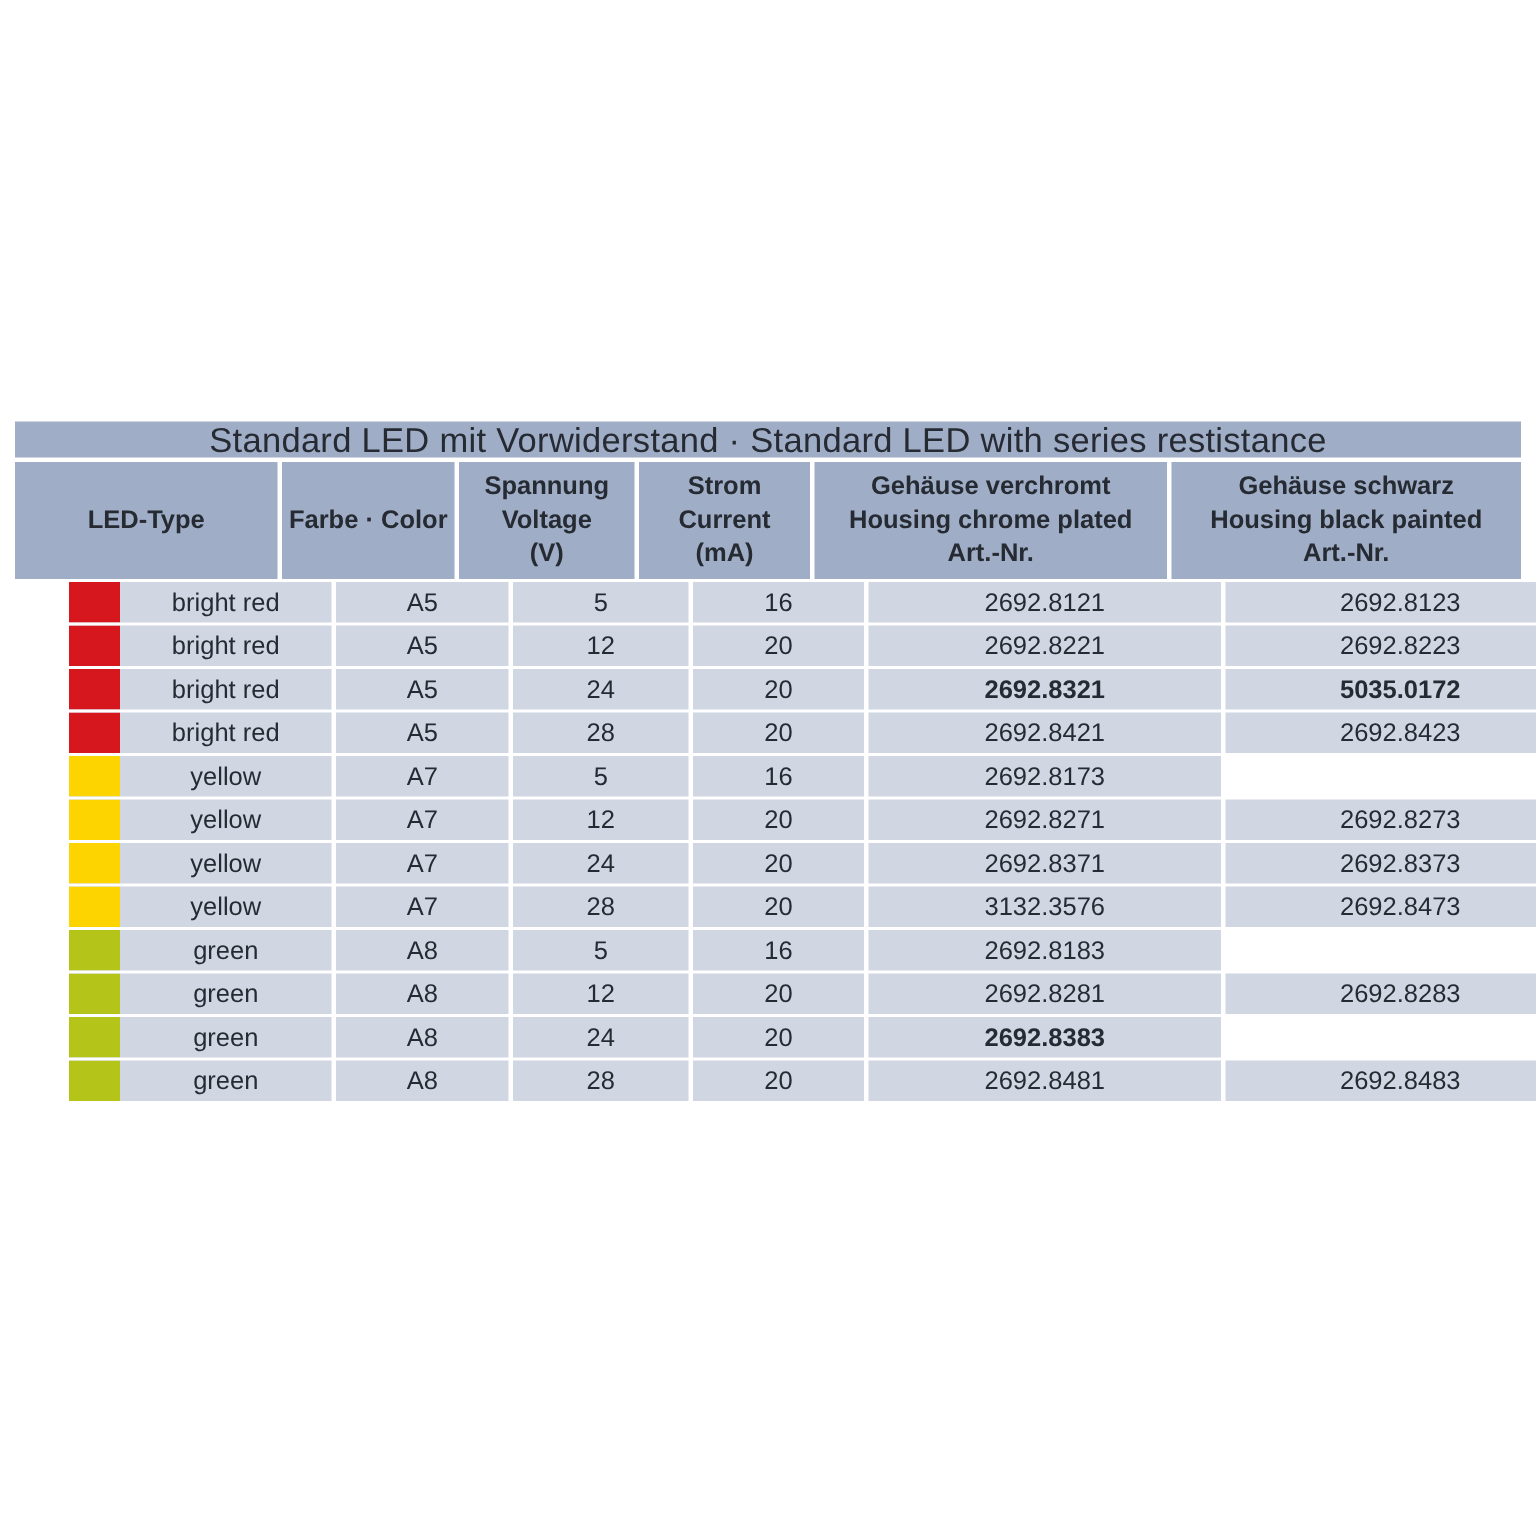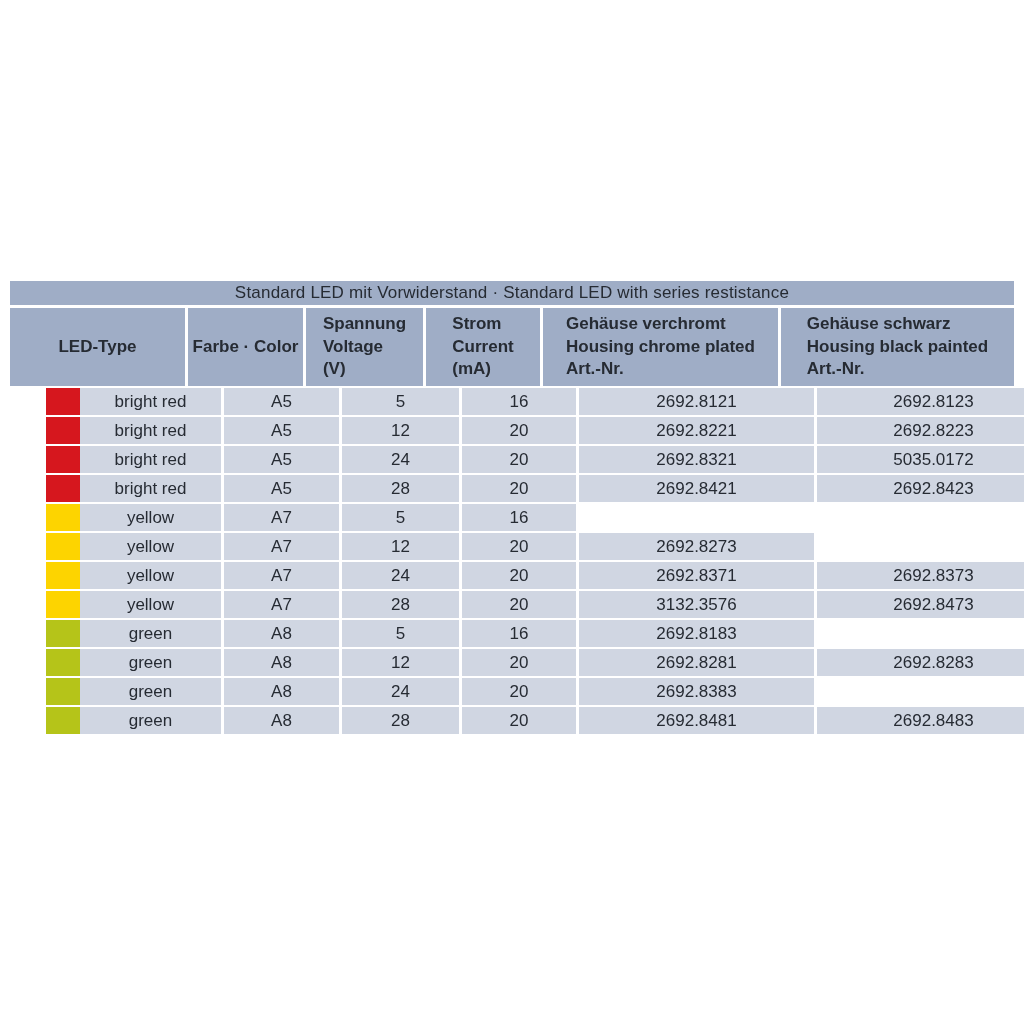--- a/index.html
+++ b/index.html
@@ -18,53 +18,54 @@
   .table-wrap {
     position: absolute;
     left: 10px; top: 281px;
     width: 1004px;
   }
   .title-band {
     height: 24px;
     background: var(--header-bg);
     text-align: center;
     line-height: 24px;
-    font-size: 17px;
+    font-size: 23px;
     margin-bottom: 3px;
     letter-spacing: 0.2px;
   }
   .grid-row {
     display: grid;
     grid-template-columns: 175px 115px 117px 114px 235px 233px;
     column-gap: 3px;
     margin-bottom: 2px;
   }
   .header-cell {
     background: var(--header-bg);
     height: 78px;
     display: flex;
     align-items: center;
     justify-content: center;
+    text-align: center;
     font-weight: 700;
     font-size: 17px;
     line-height: 1.32;
     white-space: pre-line;
   }
   .row { height: 27px; padding-left: 36px; }
   .cell {
     background: var(--row-bg);
     display: flex;
     align-items: center;
     justify-content: center;
     font-size: 17px;
   }
   .col-color { justify-content: flex-start; padding: 0; overflow: hidden; }
   .swatch { width: 34px; height: 27px; flex: 0 0 34px; }
   .color-label { flex: 1; text-align: center; }
-  .bold { font-weight: 400; }
+  .bold { font-weight: 700; }
 </style>
 </head>
 <body>
 
 <div class="table-wrap">
   <div class="title-band">Standard LED mit Vorwiderstand · Standard LED with series restistance</div>
 
   <div class="grid-row">
     <div class="header-cell">LED-Type</div>
     <div class="header-cell">Farbe · Color</div>
@@ -128,29 +129,31 @@
         <div class="cell">2692.8423</div>
       </div>
       <div class="grid-row row">
         <div class="cell col-color">
           <span class="swatch" style="background: rgb(253, 212, 0);"></span>
           <span class="color-label">yellow</span>
         </div>
         <div class="cell">A7</div>
         <div class="cell">5</div>
         <div class="cell">16</div>
+        <div class="cell">2692.8173</div>
       </div>
       <div class="grid-row row">
         <div class="cell col-color">
           <span class="swatch" style="background: rgb(253, 212, 0);"></span>
           <span class="color-label">yellow</span>
         </div>
         <div class="cell">A7</div>
         <div class="cell">12</div>
         <div class="cell">20</div>
+        <div class="cell">2692.8271</div>
         <div class="cell">2692.8273</div>
       </div>
       <div class="grid-row row">
         <div class="cell col-color">
           <span class="swatch" style="background: rgb(253, 212, 0);"></span>
           <span class="color-label">yellow</span>
         </div>
         <div class="cell">A7</div>
         <div class="cell">24</div>
         <div class="cell">20</div>

